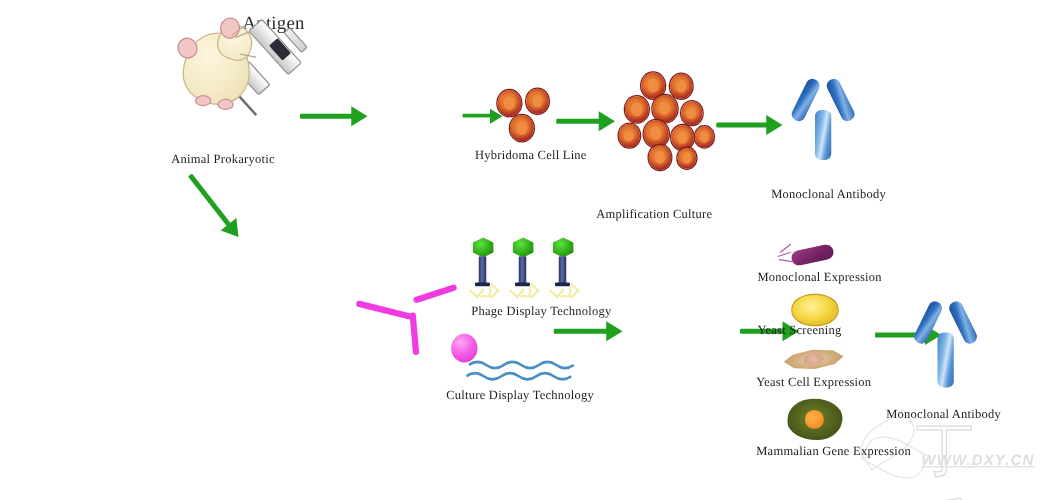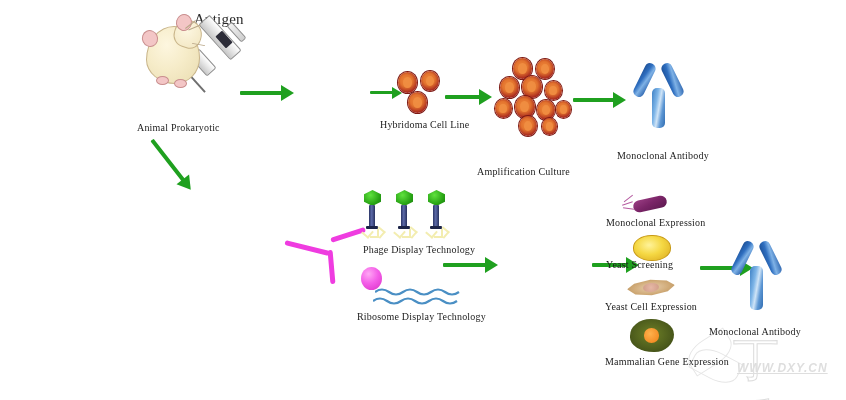--- a/index.html
+++ b/index.html
@@ -299,21 +299,21 @@
     <div class="head" style="left:50px;"></div>
   </div>
 
 
   <div class="mY" style="left:285px;top:232px;width:80px;height:62px;">
     <span style="left:0px;top:8px;width:46px;height:5px;transform:rotate(14deg);transform-origin:0 50%;"></span>
     <span style="left:46px;top:6px;width:36px;height:5px;transform:rotate(-18deg);transform-origin:0 50%;"></span>
     <span style="left:44px;top:18px;width:5px;height:34px;transform:rotate(-5deg);"></span>
   </div>
 
-  <div class="node" style="left:363px;top:190px;width:125px;height:62px;">
+  <div class="node" style="left:377px;top:190px;width:125px;height:62px;">
     <div class="phage" style="position:absolute;left:0px;top:0px;">
       <div class="head" style="left:1px;top:0px;"></div>
       <div class="tail" style="left:6px;top:15px;"></div>
       <div class="plate" style="left:3px;top:36px;"></div>
       <div class="leg" style="left:0px;top:38px;transform:rotate(40deg);"></div>
       <div class="leg" style="left:7px;top:39px;transform:rotate(0deg);"></div>
       <div class="leg" style="left:12px;top:38px;transform:rotate(-50deg);"></div>
     </div>
     <div class="phage" style="position:absolute;left:32px;top:0px;">
       <div class="head" style="left:1px;top:0px;"></div>
@@ -337,21 +337,21 @@
   <div class="node" style="left:357px;top:267px;width:130px;height:55px;">
     <div>
       <div class="ribo-ball" style="left:4px;top:0px;"></div>
       <svg class="wave" style="left:18px;top:20px;" viewBox="0 0 88 9">
         <path d="M0 5 Q 7 0 14 5 T 28 5 T 42 5 T 56 5 T 70 5 T 84 5" fill="none" stroke="#4a8fc4" stroke-width="2.2"></path>
       </svg>
       <svg class="wave" style="left:16px;top:29px;" viewBox="0 0 88 9">
         <path d="M0 5 Q 7 0 14 5 T 28 5 T 42 5 T 56 5 T 70 5 T 84 5" fill="none" stroke="#4a8fc4" stroke-width="2.2"></path>
       </svg>
     </div>
-    <div class="cap" style="left:0px;top:44px;">Ribosome Display Technology</div>
+    <div class="cap" style="left:0px;top:44px;">Culture Display Technology</div>
   </div>
 
   <div class="arrow" style="left:443px;top:265px;width:58px;">
     <div class="shaft" style="width:44px;"></div>
     <div class="head" style="left:42px;"></div>
   </div>
 
 
   <div class="arrow" style="left:592px;top:265px;width:50px;">
     <div class="shaft" style="width:36px;"></div>

